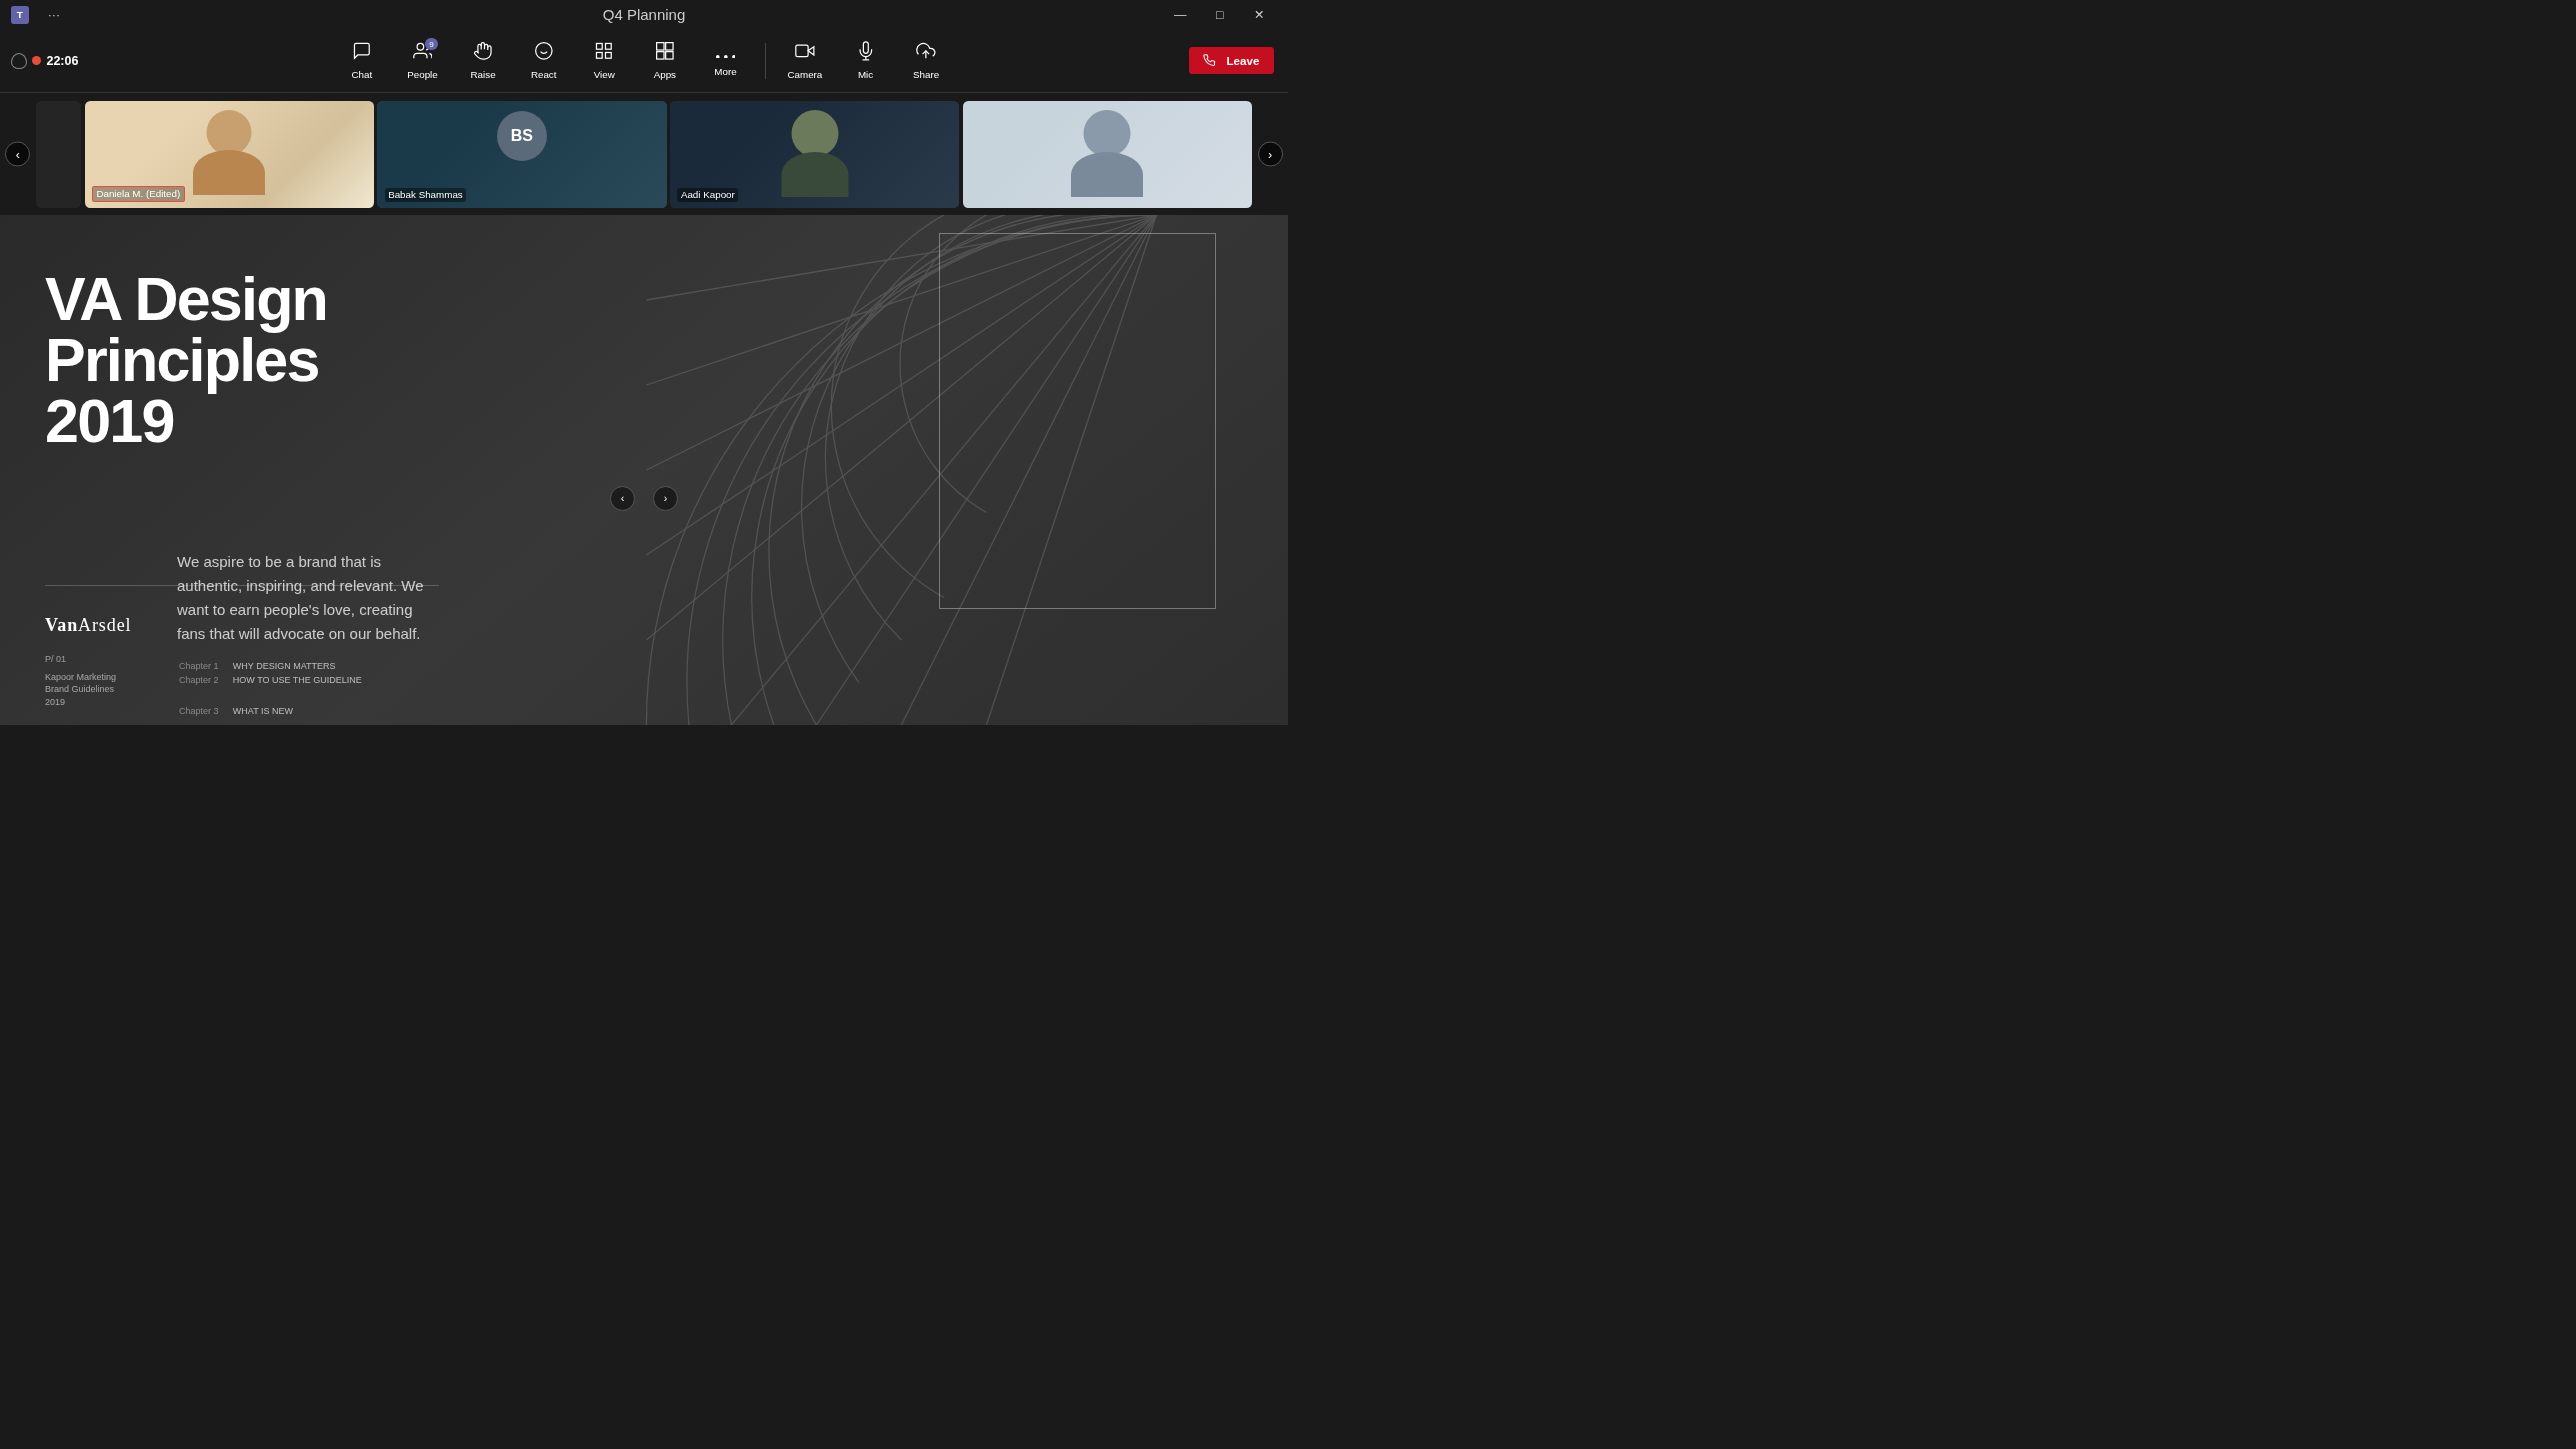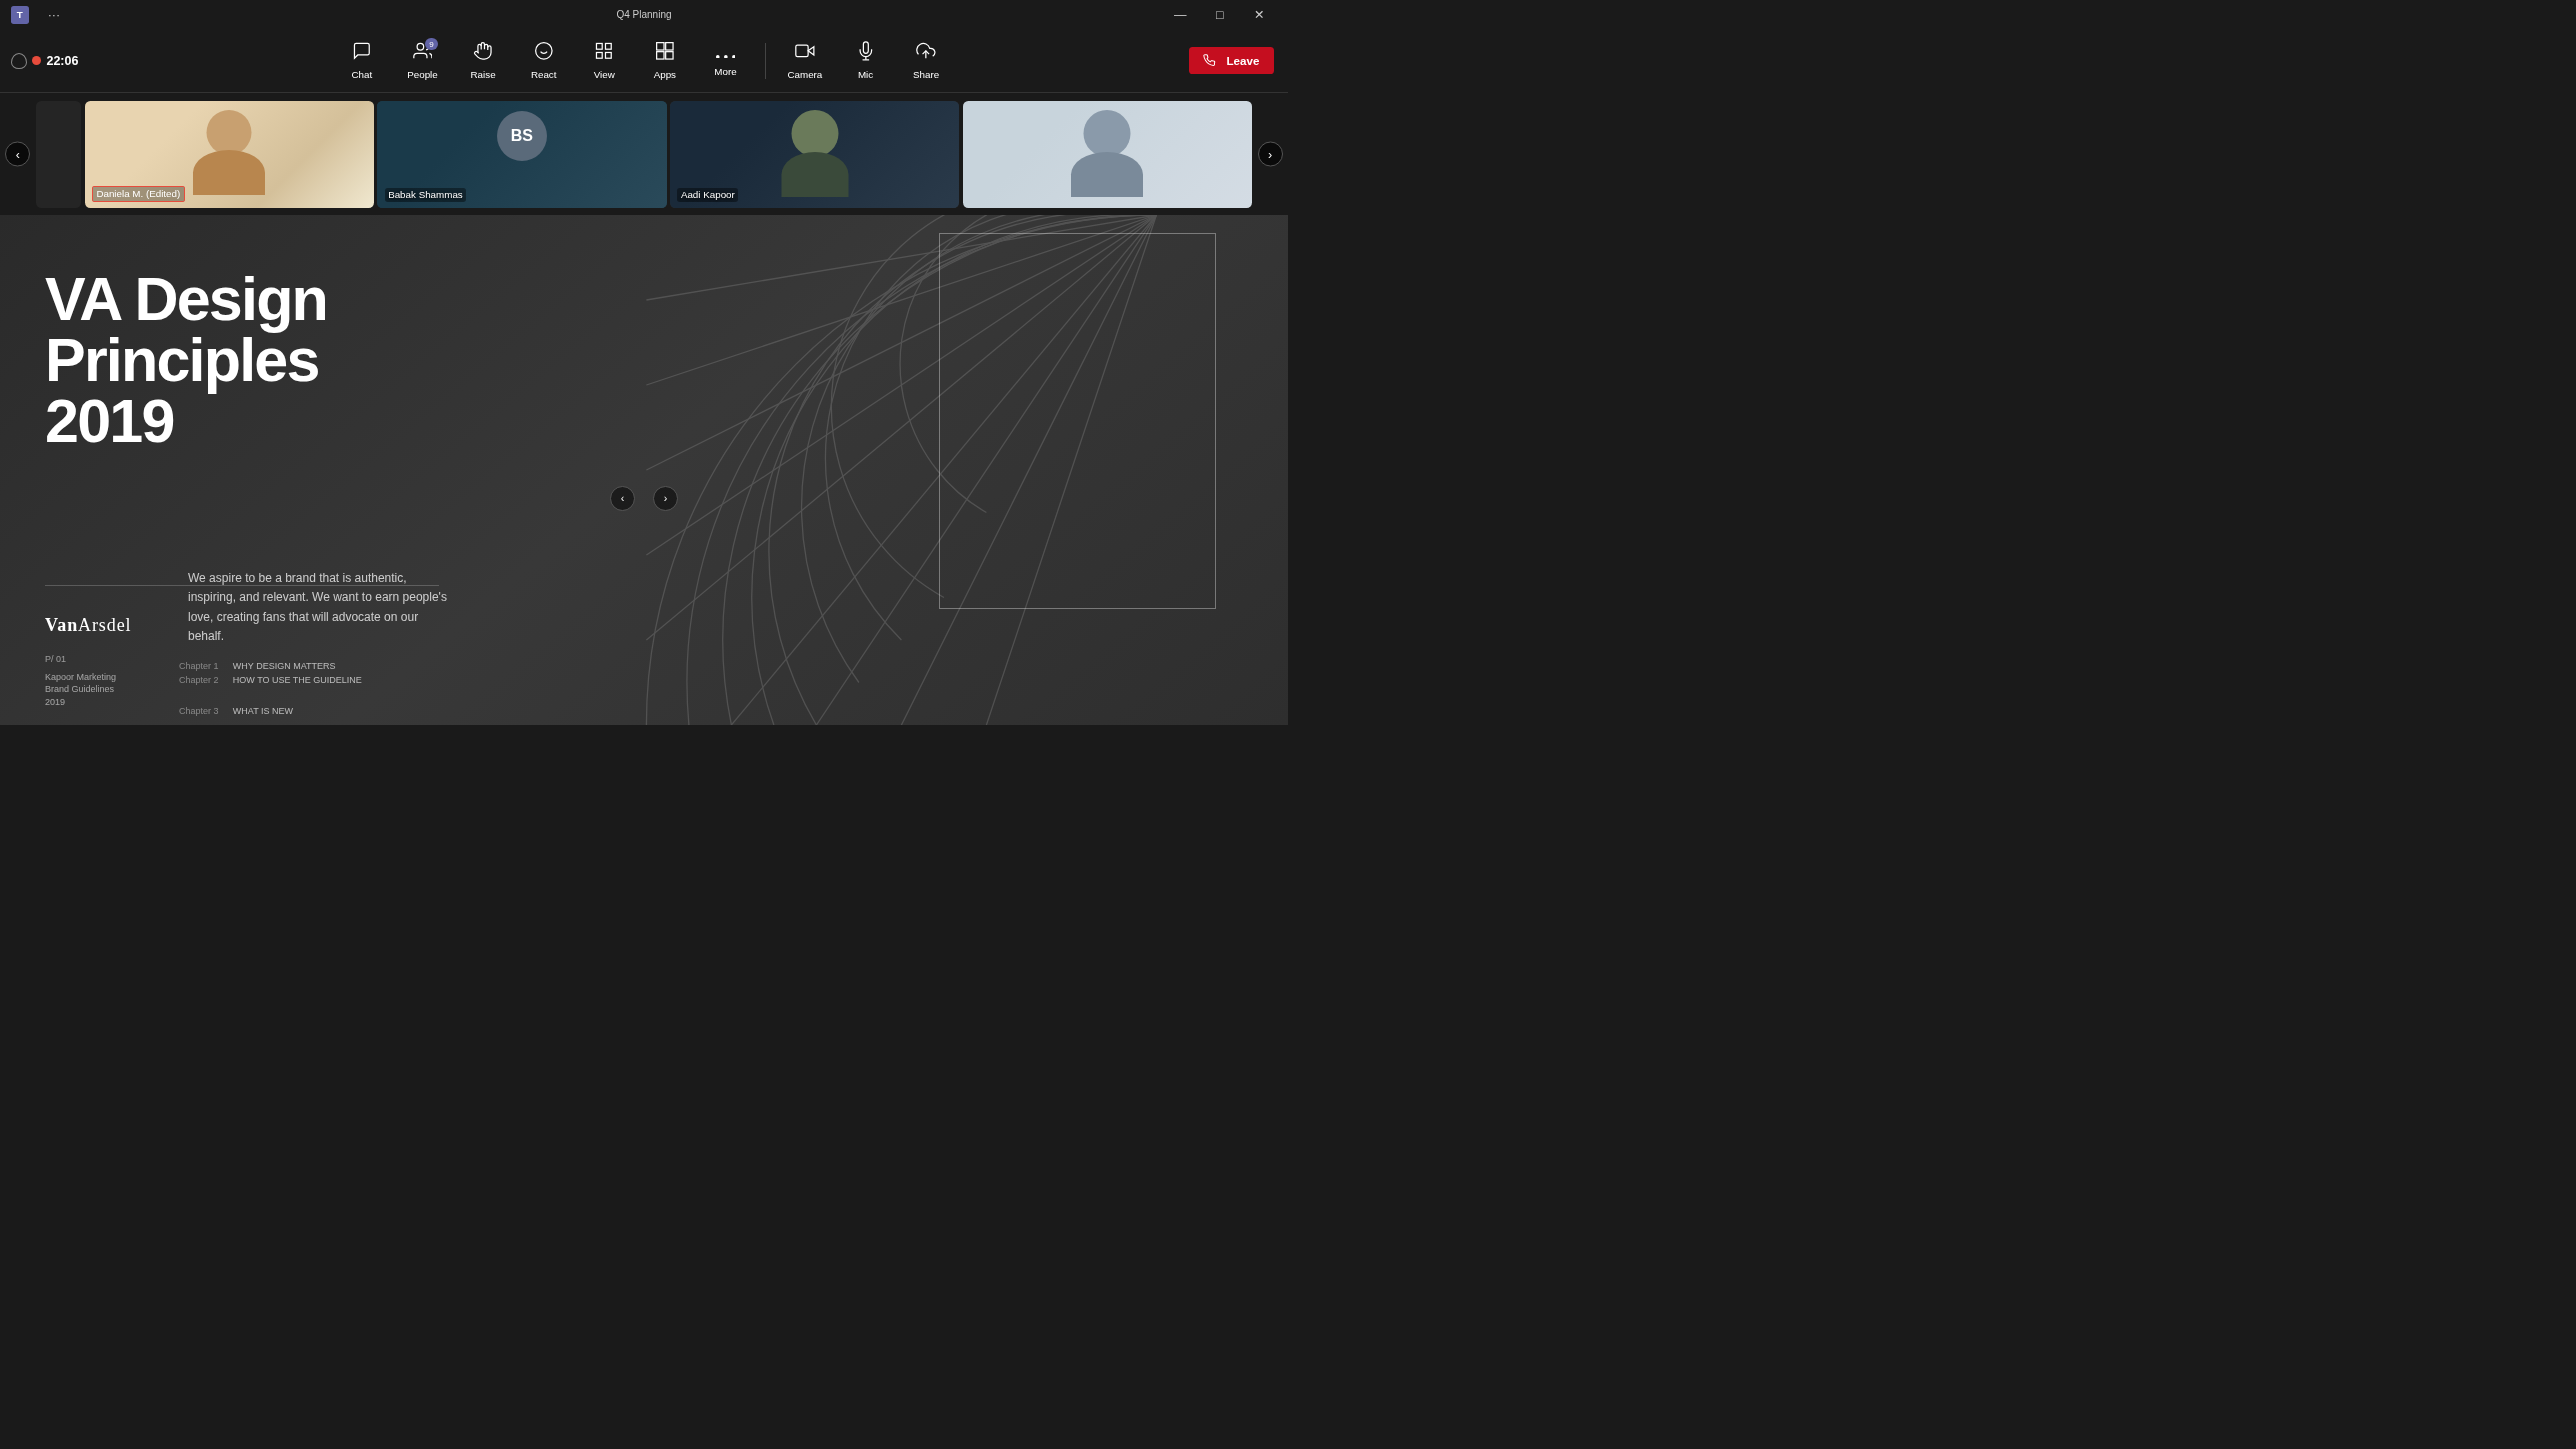--- a/index.html
+++ b/index.html
@@ -33,21 +33,21 @@
       background: #6264a7;
       border-radius: 2.7px;
       display: flex;
       align-items: center;
       justify-content: center;
       font-size: 9.8px;
       font-weight: bold;
       color: white;
     }
     .title-bar-title {
-      font-size: 10px;
+      font-size: 15px;
       color: #ccc;
       position: absolute;
       left: 50%;
       transform: translateX(-50%);
     }
     .title-bar-controls {
       display: flex;
       align-items: center;
       gap: 3.6px;
     }
@@ -519,21 +519,21 @@
           <span>2019</span>
         </div>
       </div>
 
       <div style="position:absolute;left:45px;bottom:139px;width:394px;height:0.9px;background:rgba(255,255,255,0.2);"></div>
 
       <div style="position:absolute;left:45px;bottom:89px;font-size:18px;font-weight:700;color:white;font-family:Georgia,serif;letter-spacing:0.9px;">
         Van<span style="font-weight:300;">Arsdel</span>
       </div>
 
-      <div style="position:absolute;left:188px;bottom:79px;width:268px;font-size:12px;color:rgba(255,255,255,0.75);line-height:1.6;margin-top:47px;">We aspire to be a brand that is authentic, inspiring, and relevant. We want to earn people's love, creating fans that will advocate on our behalf.</div>
+      <div style="position:absolute;left:177px;bottom:79px;width:268px;font-size:15px;color:rgba(255,255,255,0.75);line-height:1.6;margin-top:47px;">We aspire to be a brand that is authentic, inspiring, and relevant. We want to earn people's love, creating fans that will advocate on our behalf.</div>
 
       <div style="position:absolute;left:45px;bottom:61px;font-size:9px;color:rgba(255,255,255,0.5);">P/ 01</div>
 
       <div style="position:absolute;left:45px;bottom:18px;font-size:9px;color:rgba(255,255,255,0.55);display:flex;flex-direction:column;gap:2.7px;">
         <span>Kapoor Marketing</span>
         <span>Brand Guidelines</span>
         <span>2019</span>
       </div>
 
       <div style="position:absolute;left:179px;bottom:9px;font-size:9px;color:rgba(255,255,255,0.65);">

